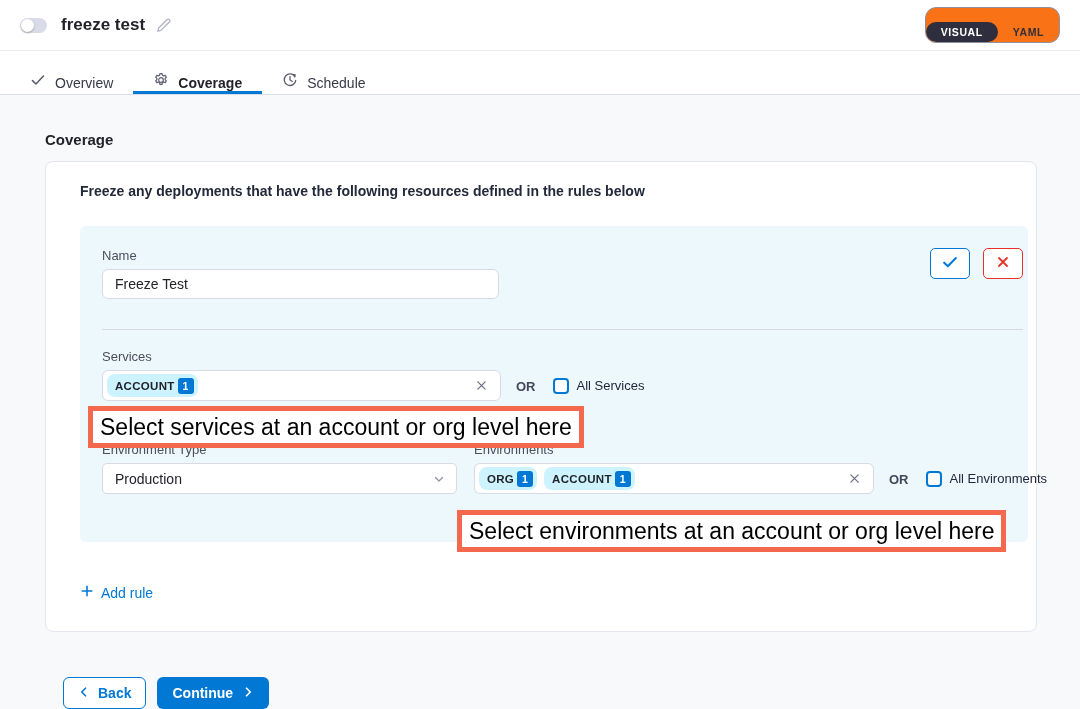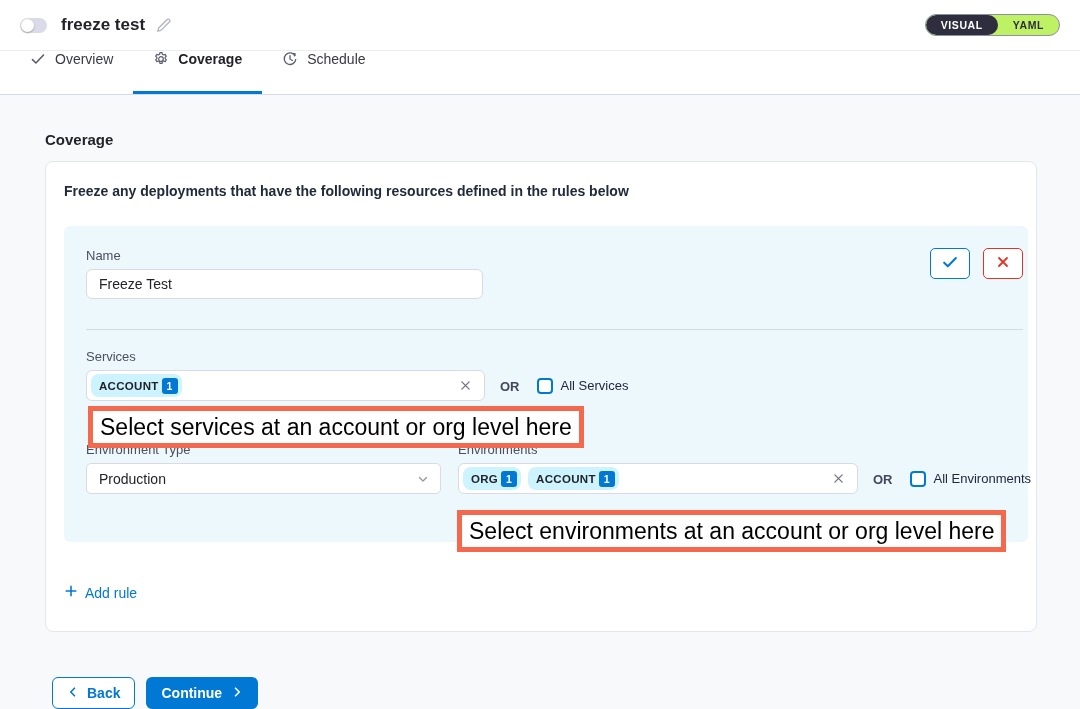--- a/index.html
+++ b/index.html
@@ -11,34 +11,34 @@
   }
   
   .header { height:51px; background:#fff; border-bottom:1px solid #ebecf2;
     display:flex; align-items:center; padding:0 20px; }
   .toggle { width:27px; height:15px; border-radius:8px; background:#d9dbe8; position:relative; flex:none; cursor:pointer; }
   .toggle .knob { position:absolute; left:1px; top:1px; width:13px; height:13px; border-radius:50%;
     background:#fff; box-shadow:0 1px 2px rgba(0,0,0,.28); }
   .title { font-size:17px; font-weight:700; color:#22222a; margin:0 10px 0 14px; }
   .pencil { display:flex; cursor:pointer; }
   .seg { margin-left:auto; display:flex; align-items:flex-end; border:1px solid #8f90a2; border-radius:11px;
-    height:22px; background:#bef264; overflow:hidden; }
+    height:36px; background:#f97316; overflow:hidden; }
   .seg button { border:none; background:transparent; height:20px; padding:0 15px; cursor:pointer;
     font-family:"Liberation Sans",sans-serif; font-size:10.5px; font-weight:700; letter-spacing:.6px; color:#2e2e3e; }
   .seg button.sel { background:#2e2e3e; color:#fff; border-radius:10px; }
   
   .tabs { height:44px; background:#fff; border-bottom:1px solid #d9dbe6; display:flex; padding-left:10px; }
-  .tab { display:flex; align-items:flex-start; gap:9px; padding:0 20px; font-size:14px; color:#383946;
+  .tab { display:flex; align-items:flex-end; gap:9px; padding:0 20px; font-size:14px; color:#383946;
     border-bottom:3px solid transparent; cursor:pointer; }
   .tab.active { font-weight:700; color:#22222a; border-bottom-color:#0278d5; }
   .tab svg { flex:none; }
   
   main { padding:36px 43px 0 45px; }
   .page-heading { font-size:15px; font-weight:700; color:#22222a; margin:0 0 13px; }
-  .card { background:#fff; border:1px solid #e4e6ee; border-radius:8px; padding:21px 8px 30px 18px; }
+  .card { background:#fff; border:1px solid #e4e6ee; border-radius:8px; padding:21px 8px 30px 34px; }
   .card-desc { font-size:14px; font-weight:700; color:#22293b; margin:0 0 27px; }
   .panel { background:#edf8fd; border-radius:6px; padding:22px 5px 48px 22px; }
   .panel-top { display:flex; align-items:flex-start; }
   .label { display:block; font-size:13px; color:#4d4f5c; margin:0 0 6px; }
   .text-input { width:397px; height:30px; background:#fff; border:1px solid #d9dae5; border-radius:6px;
     padding:0 12px; font-family:"Liberation Sans",sans-serif; font-size:14px; color:#22222a; outline:none; }
   .panel-actions { margin-left:auto; display:flex; gap:13px; }
   .icon-btn { width:40px; height:31px; border-radius:5px; background:#fff; display:grid; place-items:center; cursor:pointer; padding:0; }
   .icon-btn.confirm { border:1px solid #0278d5; }
   .icon-btn.cancel  { border:1px solid #e43326; }
@@ -56,21 +56,21 @@
   .cb-label { font-size:13px; color:#22273b; margin-left:8px; white-space:nowrap; }
   .two-col { display:flex; margin-top:41px; }
   .col-1 { width:355px; margin-right:17px; flex:none; }
   .select { height:31px; background:#fff; border:1px solid #d9dae5; border-radius:5px;
     display:flex; align-items:center; padding:0 10px 0 12px; font-size:14px; color:#22222a; cursor:pointer; }
   .select .chev { margin-left:auto; display:flex; }
   .col-2 .multiselect { width:400px; }
   .add-rule { margin-top:42px; display:flex; align-items:center; gap:7px; width:max-content;
     color:#0278d5; font-size:14px; font-weight:500; cursor:pointer; }
   
-  .footer { display:flex; gap:11px; margin:45px 0 0 7px; }
+  .footer { display:flex; gap:11px; margin:45px 0 0 18px; }
   .btn-back { height:32px; padding:0 14px; background:#fff; border:1px solid #0278d5; border-radius:6px;
     color:#0278d5; font-family:"Liberation Sans",sans-serif; font-size:14px; font-weight:700;
     display:flex; align-items:center; gap:8px; cursor:pointer; }
   .btn-continue { height:32px; padding:0 15px; background:#0278d5; border:none; border-radius:6px;
     color:#fff; font-family:"Liberation Sans",sans-serif; font-size:14px; font-weight:700;
     display:flex; align-items:center; gap:9px; cursor:pointer; }
   
   .annotation { position:absolute; z-index:20; border:5px solid #f4694d; background:#fff;
     color:#000; font-size:23px; line-height:24px; padding:4px 7px; white-space:nowrap; }
   .annotation-1 { left:88px; top:406px; }

